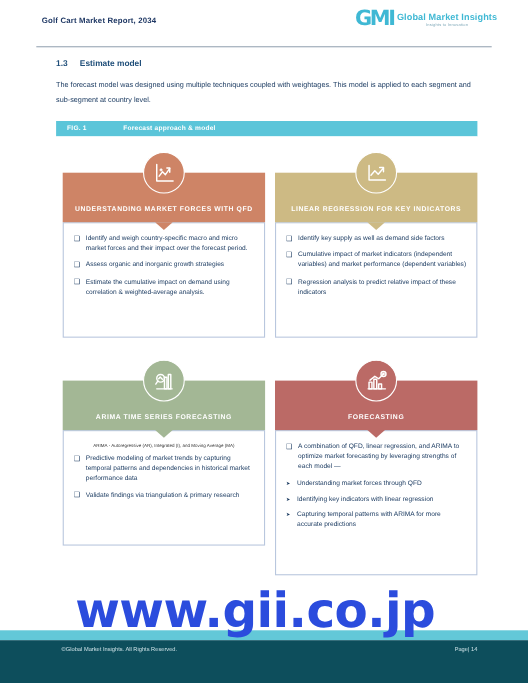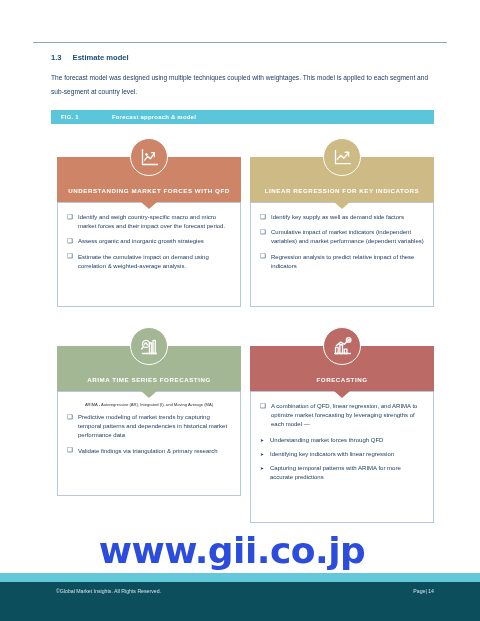--- a/index.html
+++ b/index.html
@@ -240,21 +240,21 @@
     color: #17375e;
     font-family: "DejaVu Sans", sans-serif;
   }
 
   
   #watermark {
     position: absolute;
     left: 0; top: 530px;
     width: 464px;
     text-align: center;
-    font-size: 36px;
+    font-size: 44px;
     font-weight: bold;
     color: #2b4cdd;
     letter-spacing: -0.5px;
     font-family: "DejaVu Sans", sans-serif;
     z-index: 6;
   }
 
   
   #footer-accent {
     position: absolute;
@@ -285,20 +285,31 @@
     font-size: 5.2px;
     color: #cfe3e8;
     white-space: nowrap;
   }
 </style>
 </head>
 <body>
 
 <div id="page">
 
+  <div id="doc-header">
+    <div id="report-title">Golf Cart Market Report, 2034</div>
+
+    <div id="logo-block">
+      <div id="logo-mark">GMI</div>
+      <div id="logo-text-wrap">
+        <div id="logo-name">Global Market Insights</div>
+        <div id="logo-tagline">Insights to Innovation</div>
+      </div>
+    </div>
+  </div>
   <div id="header-rule"></div>
 
   <div id="section-heading">
     <span class="num">1.3</span><span>Estimate model</span>
   </div>
 
   <p id="intro-paragraph">The forecast model was designed using multiple techniques coupled with weightages. This model is applied to each segment and sub-segment at country level.</p>
 
   <div id="figure-bar">
     <span class="fig-no">FIG. 1</span>

